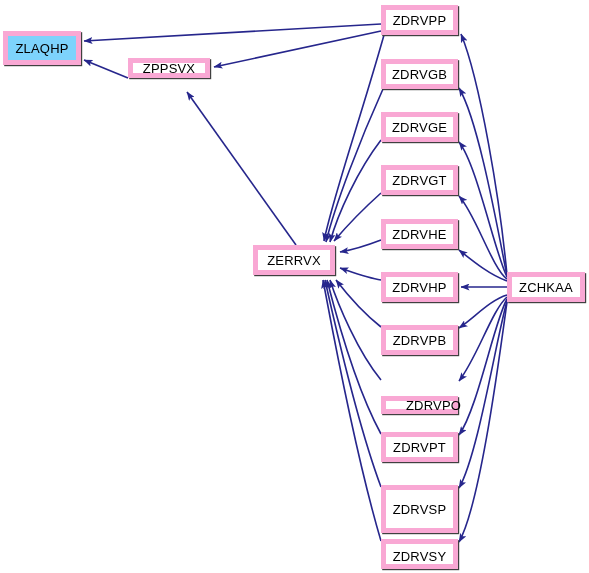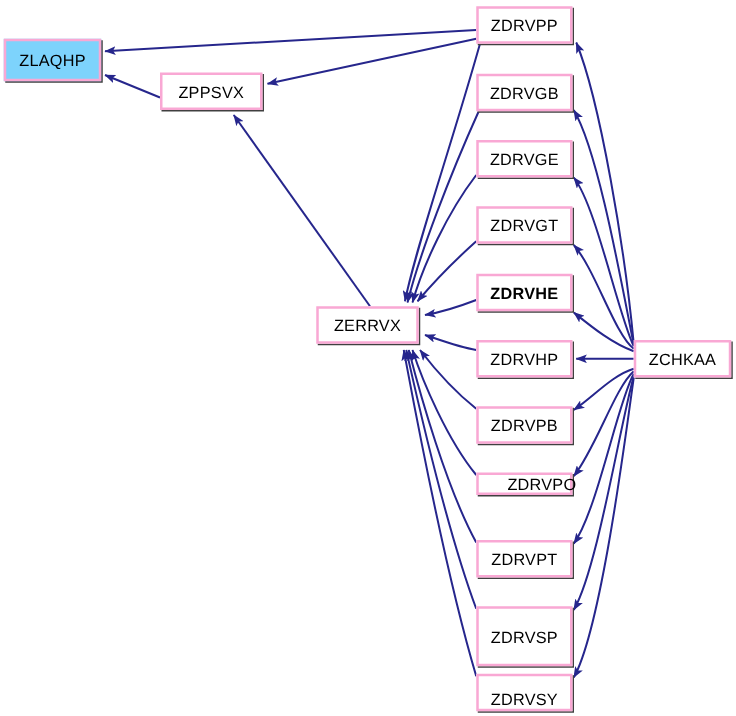--- a/index.html
+++ b/index.html
@@ -18,21 +18,21 @@
   #edges {
     position: absolute;
     left: 0;
     top: 0;
     width: 589px;
     height: 573px;
   }
   .node {
     position: absolute;
     box-sizing: border-box;
-    border: 2px solid #f9a8d4;
+    border: 5px solid #f9a8d4;
     background: #ffffff;
     color: #000000;
     font-size: 13px;
     letter-spacing: 0.2px;
     display: flex;
     align-items: center;
     justify-content: center;
     box-shadow: 1.2px 1.2px 0 0 #404040;
     z-index: 5;
     user-select: none;
@@ -76,48 +76,48 @@
         <path d="M507,295 C490,300 474,318 459,328" marker-end="url(#arrowhead)"></path>
         <path d="M507,297 C492,310 477,358 459,381" marker-end="url(#arrowhead)"></path>
         <path d="M507,299 C494,322 478,408 459,435" marker-end="url(#arrowhead)"></path>
         <path d="M507,301 C496,340 478,455 459,488" marker-end="url(#arrowhead)"></path>
         <path d="M507,302 C499,360 480,505 459,542" marker-end="url(#arrowhead)"></path>
       </g>
   </svg>
 <div class="node highlighted" style="left: 3px; top: 31px; width: 78px; height: 34px;">
       <span>ZLAQHP</span>
     </div>
-    <div class="node" style="left: 128px; top: 58px; width: 82px; height: 30px;">
+    <div class="node" style="left: 128px; top: 58px; width: 82px; height: 20px;">
       <span>ZPPSVX</span>
     </div>
     <div class="node" style="left: 253px; top: 245px; width: 82px; height: 30px;">
       <span>ZERRVX</span>
     </div>
     <div class="node" style="left: 381px; top: 5px; width: 77px; height: 30px;">
       <span>ZDRVPP</span>
     </div>
     <div class="node" style="left: 381px; top: 59px; width: 77px; height: 30px;">
       <span>ZDRVGB</span>
     </div>
     <div class="node" style="left: 381px; top: 112px; width: 77px; height: 30px;">
       <span>ZDRVGE</span>
     </div>
     <div class="node" style="left: 381px; top: 165px; width: 77px; height: 30px;">
       <span>ZDRVGT</span>
     </div>
-    <div class="node" style="left: 381px; top: 219px; width: 77px; height: 30px; font-weight: bold;">
+    <div class="node" style="left: 381px; top: 219px; width: 77px; height: 30px;">
       <span>ZDRVHE</span>
     </div>
     <div class="node" style="left: 381px; top: 272px; width: 77px; height: 30px; justify-content: center;">
       <span>ZDRVHP</span>
     </div>
     <div class="node" style="left: 381px; top: 325px; width: 77px; height: 30px;">
       <span>ZDRVPB</span>
     </div>
-    <div class="node" style="left: 381px; top: 378px; width: 77px; height: 18px; padding-left: 28px;">
+    <div class="node" style="left: 381px; top: 396px; width: 77px; height: 18px; padding-left: 28px;">
       <span>ZDRVPO</span>
     </div>
     <div class="node" style="left: 381px; top: 432px; width: 77px; height: 30px;">
       <span>ZDRVPT</span>
     </div>
     <div class="node" style="left: 381px; top: 485px; width: 77px; height: 48px;">
       <span>ZDRVSP</span>
     </div>
     <div class="node" style="left: 381px; top: 539px; width: 77px; height: 30px; align-items: flex-end;">
       <span>ZDRVSY</span>

